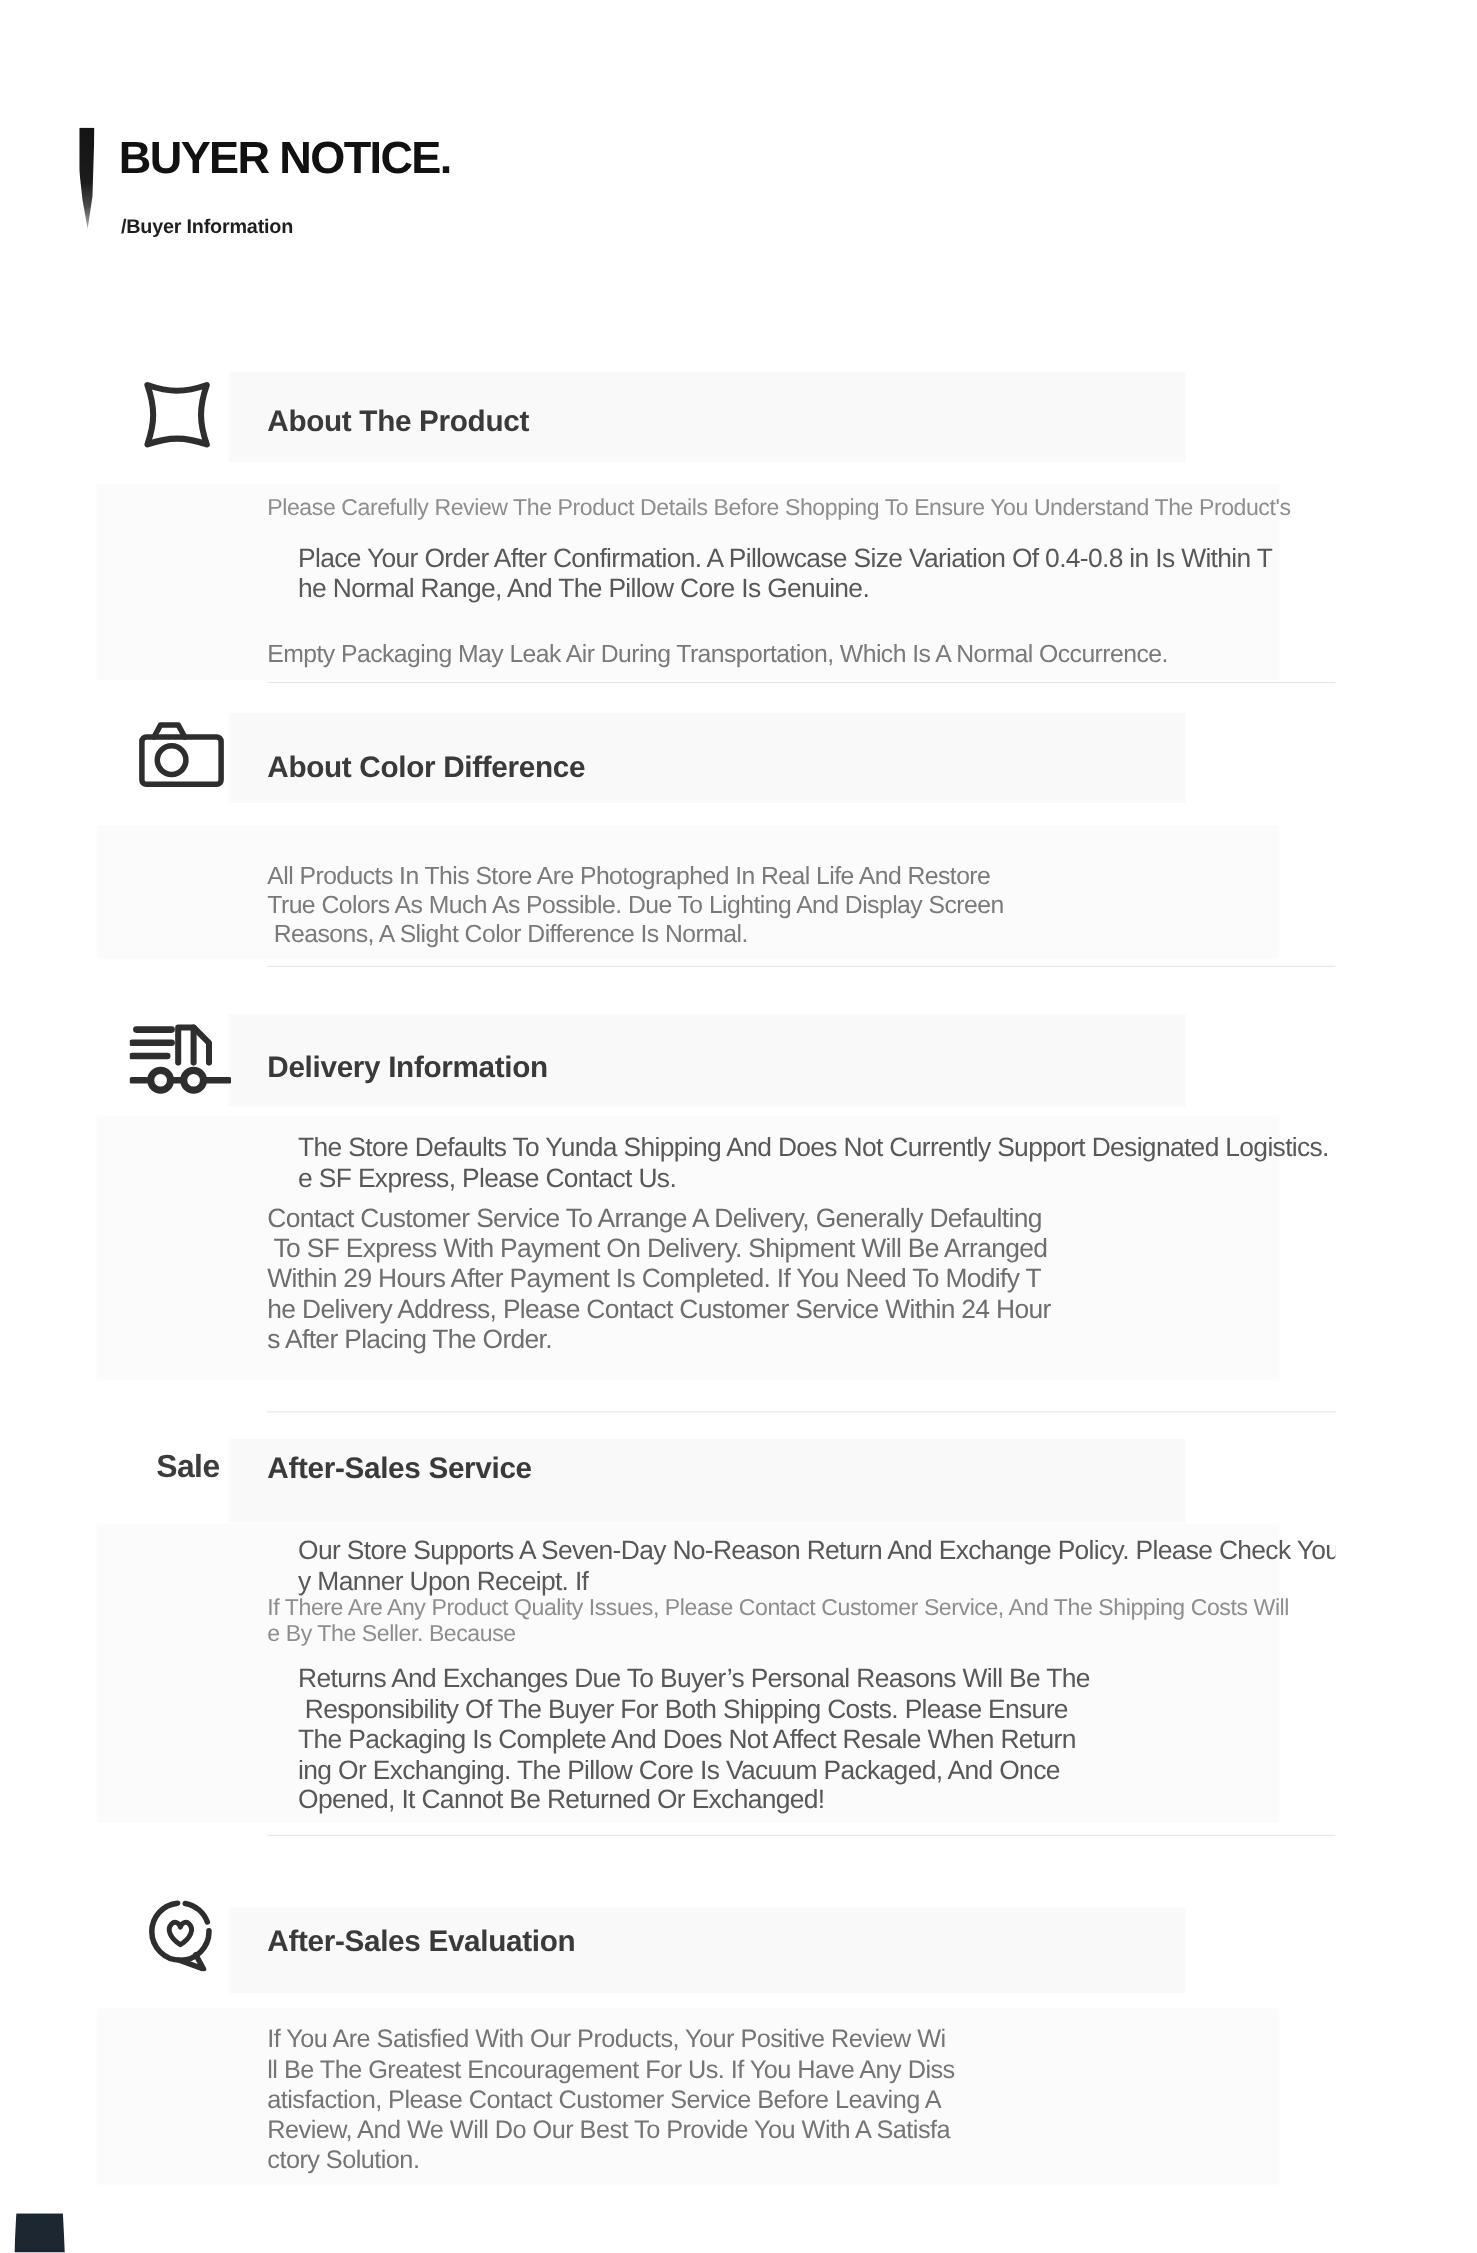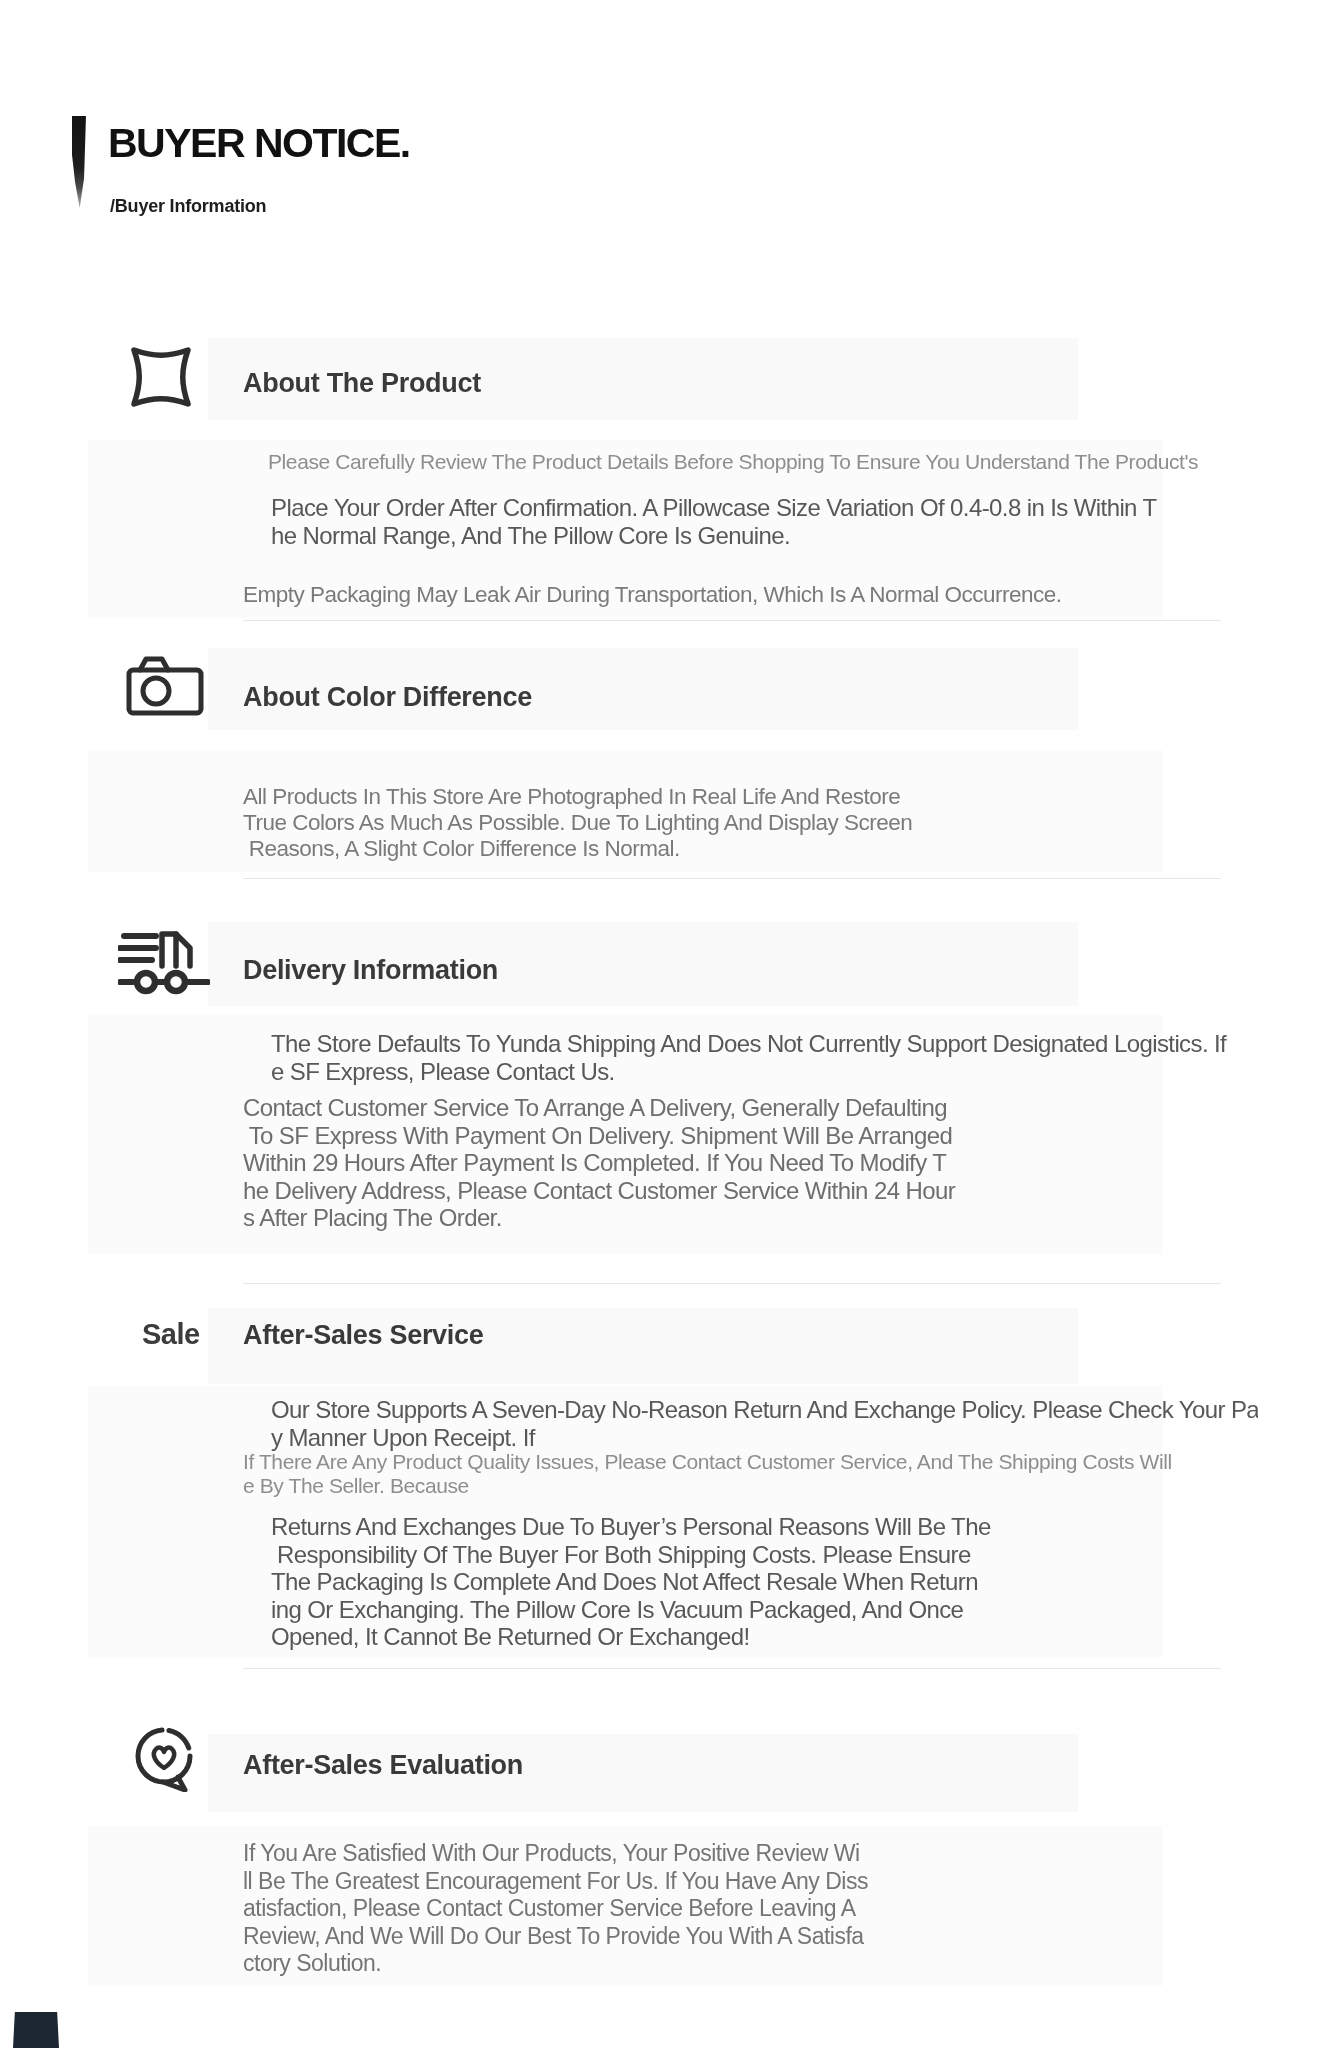--- a/index.html
+++ b/index.html
@@ -3,21 +3,20 @@
 <meta charset="utf-8">
 <style>
   html,body{margin:0;padding:0;background:#ffffff;}
   .page{
     position:relative;
     width:1214px;height:2048px;
     background:#ffffff;
     overflow:hidden;
     font-family:"Liberation Sans", sans-serif;
     color:#333;
-    padding-left:44px;
   }
   .band{position:absolute;background:#faf9f9;}
   .pbg{position:absolute;background:#fbfbfb;}
   .brush-top{
     position:absolute;left:72px;top:116px;width:14px;height:92px;
     background:linear-gradient(180deg,#141414 0%,#1c1c1c 55%,#4a4a4a 78%,#9a9a9a 95%);
     clip-path:polygon(0% 0%,100% 0%,86% 68%,55% 100%,22% 72%,0% 42%);
   }
   .page-title{
     position:absolute;left:108px;top:120px;
@@ -65,21 +64,21 @@
   <div class="page-subtitle">/Buyer Information</div>
 
   <div class="band" style="left:208px;top:338px;width:870px;height:82px;"></div>
   <div class="pbg" style="left:88px;top:440px;width:1075px;height:178px;"></div>
   <div class="icon" style="left:128px;top:344px;">
     <svg width="66" height="66" viewBox="0 0 66 66">
       <path class="stroke" stroke-width="5.5" d="M6 6 C26 13 40 13 60 6 C53 26 53 40 60 60 C40 53 26 53 6 60 C13 40 13 26 6 6 Z"></path>
     </svg>
   </div>
   <div class="h2" style="top:368px;">About The Product</div>
-  <div class="para p-light" style="top:450px;margin-left:25px;">Please Carefully Review The Product Details Before Shopping To Ensure You Understand The Product's</div>
+  <div class="para p-light" style="top:450px;">Please Carefully Review The Product Details Before Shopping To Ensure You Understand The Product's</div>
   <div class="para p-dark" style="top:494px;">Place Your Order After Confirmation. A Pillowcase Size Variation Of 0.4-0.8 in Is Within T
 he Normal Range, And The Pillow Core Is Genuine.</div>
   <div class="para p-mid" style="top:560px;">Empty Packaging May Leak Air During Transportation, Which Is A Normal Occurrence.</div>
   <div class="divider" style="top:620px;"></div>
 
   <div class="band" style="left:208px;top:648px;width:870px;height:82px;"></div>
   <div class="pbg" style="left:88px;top:750px;width:1075px;height:122px;"></div>
   <div class="icon" style="left:126px;top:654px;">
     <svg width="78" height="64" viewBox="0 0 78 64">
       <path class="stroke" stroke-width="5" d="M14 16 L20 5 L36 5 L42 16"></path>

